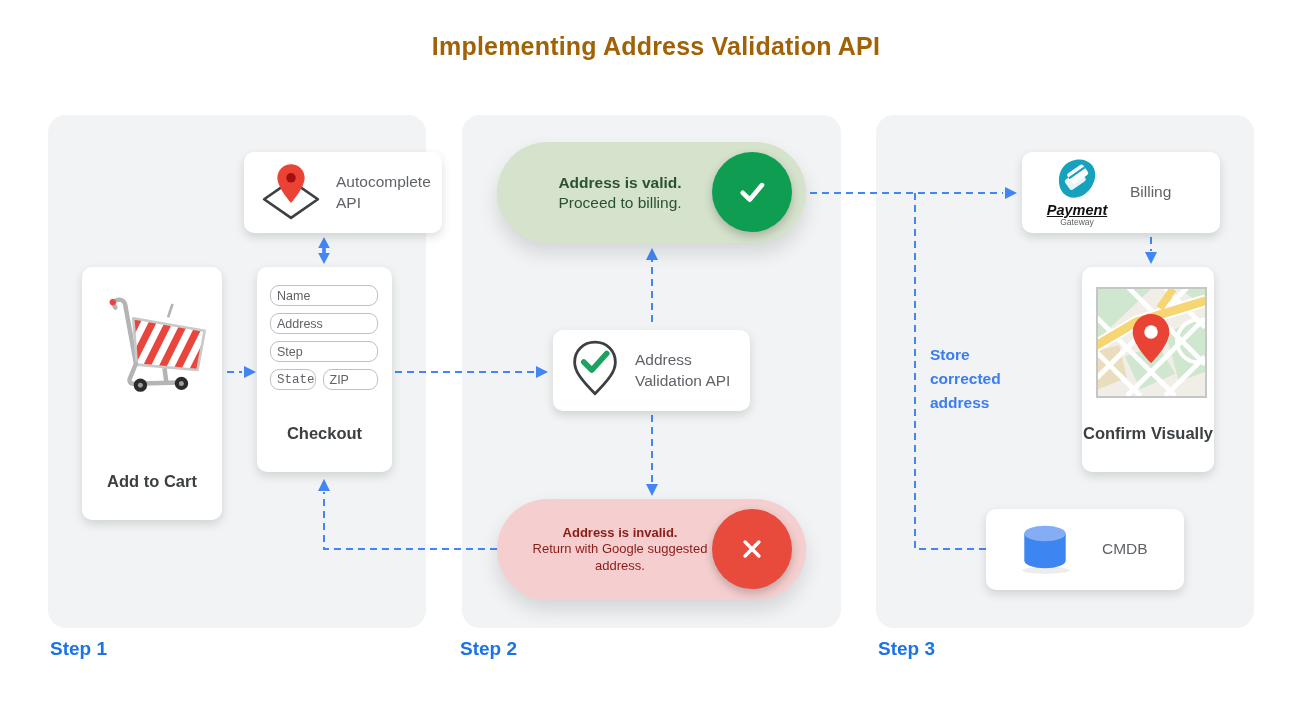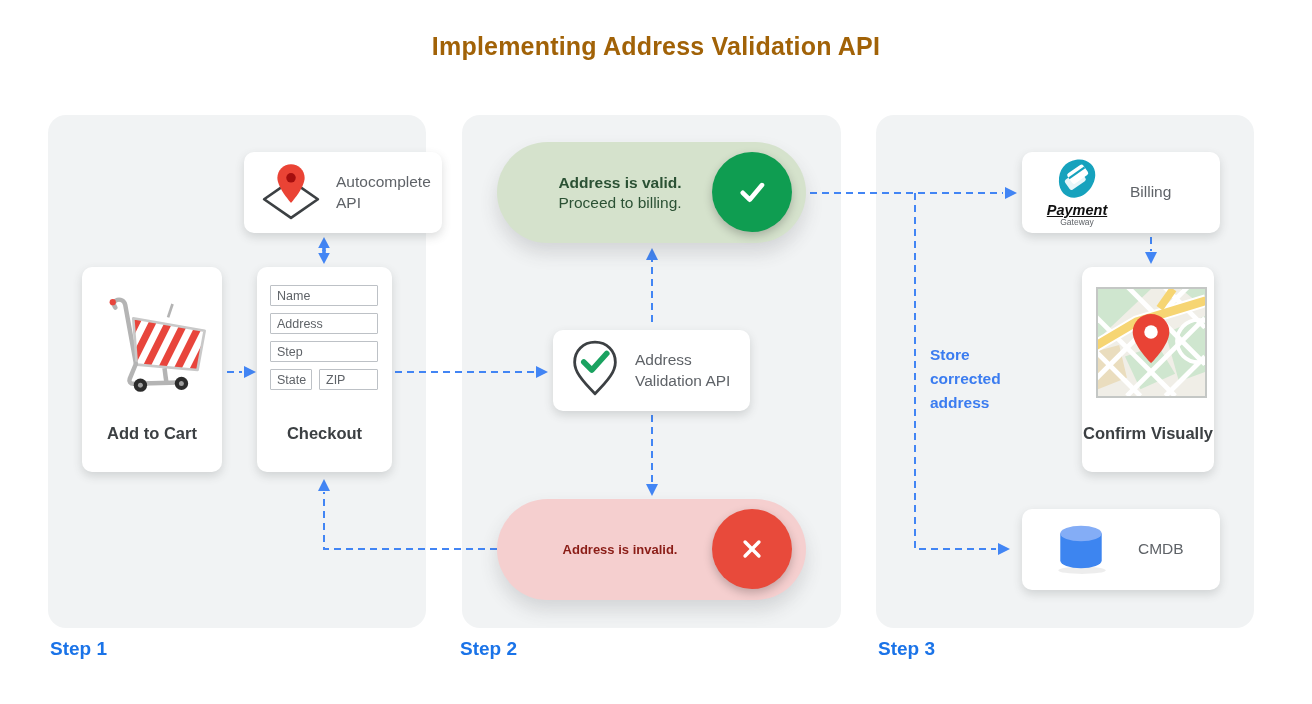--- a/index.html
+++ b/index.html
@@ -18,37 +18,37 @@
   .step-label { position:absolute; top:638px; font-size:19px; font-weight:700; color:#1a73e8; }
   .step1 { left:50px; } .step2 { left:460px; } .step3 { left:878px; }
 
   .card { position:absolute; background:#fff; border-radius:10px;
           box-shadow:0 4px 10px rgba(60,64,67,.18); }
 
   .api-card { display:flex; align-items:center; gap:14px; padding:0 12px 0 16px; }
   .api-label { font-size:15.5px; color:#5f6368; line-height:1.3; }
 
   .card-autocomplete { left:196px; top:152px; width:198px; height:81px;margin-left:48px; }
-  .card-add-to-cart  { left:82px;  top:267px; width:140px; height:205px;padding-left:40px; }
+  .card-add-to-cart  { left:82px;  top:267px; width:140px; height:253px;padding-left:40px; }
   .card-checkout     { left:257px; top:267px; width:135px; height:205px; }
   .card-validation   { left:553px; top:330px; width:197px; height:81px; }
   .card-billing      { left:1022px;top:152px; width:198px; height:81px; }
   .card-confirm      { left:1082px;top:267px; width:132px; height:205px; }
-  .card-cmdb         { left:1022px;top:509px; width:198px; height:81px; }
+  .card-cmdb         { left:986px;top:509px; width:198px; height:81px; }
 
   .big-card-label { position:absolute; bottom:28px; left:0; width:100%; text-align:center;
                     font-size:16.5px; font-weight:700; color:#3c4043; line-height:1.35; }
 
   .cart-art { position:absolute; top:22px; left:12px; }
 
   .form-fields { position:absolute; top:18px; left:13px; right:14px; }
   .field { border:1px solid #bdc1c6; background:#fff; height:21px; margin-bottom:7px;
-           font-size:12.5px; color:#5f6368; padding:3px 0 0 6px; line-height:1.2; border-radius:1px; }
+           font-size:12.5px; color:#5f6368; padding:3px 0 0 6px; line-height:1.2; border-radius:9px; }
   .field-row { display:flex; gap:7px; }
-  .field-state { flex:0 0 42px; margin-bottom:0; }
+  .field-state { flex:0 0 42px; margin-bottom:0;font-family:Liberation Mono, monospace; }
   .field-zip   { flex:1; margin-bottom:0; }
 
   .pill { position:absolute; left:497px; width:309px; height:101px; border-radius:50.5px;
           box-shadow:0 10px 18px rgba(60,64,67,.16); }
   .pill-valid   { top:142px; background:#d5e2cc; }
   .pill-invalid { top:499px; background:#f5cfcf; }
   .pill-text { position:absolute; left:28px; top:50%; transform:translateY(-50%);
                width:190px; text-align:center; line-height:1.3; }
   .pill-valid .pill-text   { color:#2b5134; font-size:15.5px; }
   .pill-invalid .pill-text { color:#8a1c16; font-size:13px; }
@@ -186,20 +186,21 @@
         <path d="M24,3 C12.8,3 5,11.3 5,21.6 C5,30 11,38 24,51 C37,38 43,30 43,21.6 C43,11.3 35.2,3 24,3 Z" fill="#ffffff" stroke="#3c4043" stroke-width="2.6"></path>
         <polyline points="13.5,21.5 21,29 35,13.5" fill="none" stroke="#1aa260" stroke-width="5.2" stroke-linecap="round" stroke-linejoin="round"></polyline>
       </svg>
     </span>
     <span class="api-label">Address Validation API</span>
   </div>
 
   <div class="pill pill-invalid">
     <div class="pill-text">
       <div class="pill-title">Address is invalid.</div>
+      <div>Return with Google suggested address.</div>
     </div>
     <div class="status-circle circle-invalid">
       <svg width="36" height="36" viewBox="0 0 52 52">
         <line x1="16" y1="16" x2="36" y2="36" stroke="#ffffff" stroke-width="5" stroke-linecap="round"></line>
         <line x1="36" y1="16" x2="16" y2="36" stroke="#ffffff" stroke-width="5" stroke-linecap="round"></line>
       </svg>
     </div>
   </div>
 
   <div class="step-label step2">Step 2</div>

